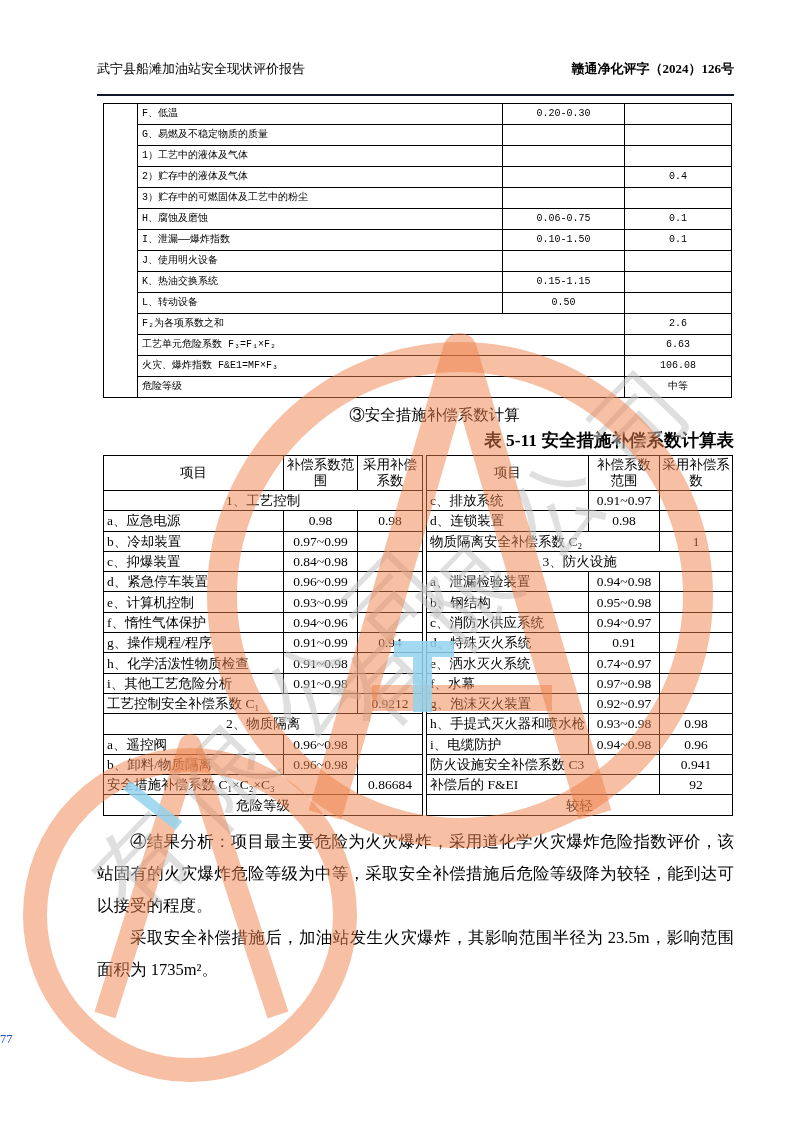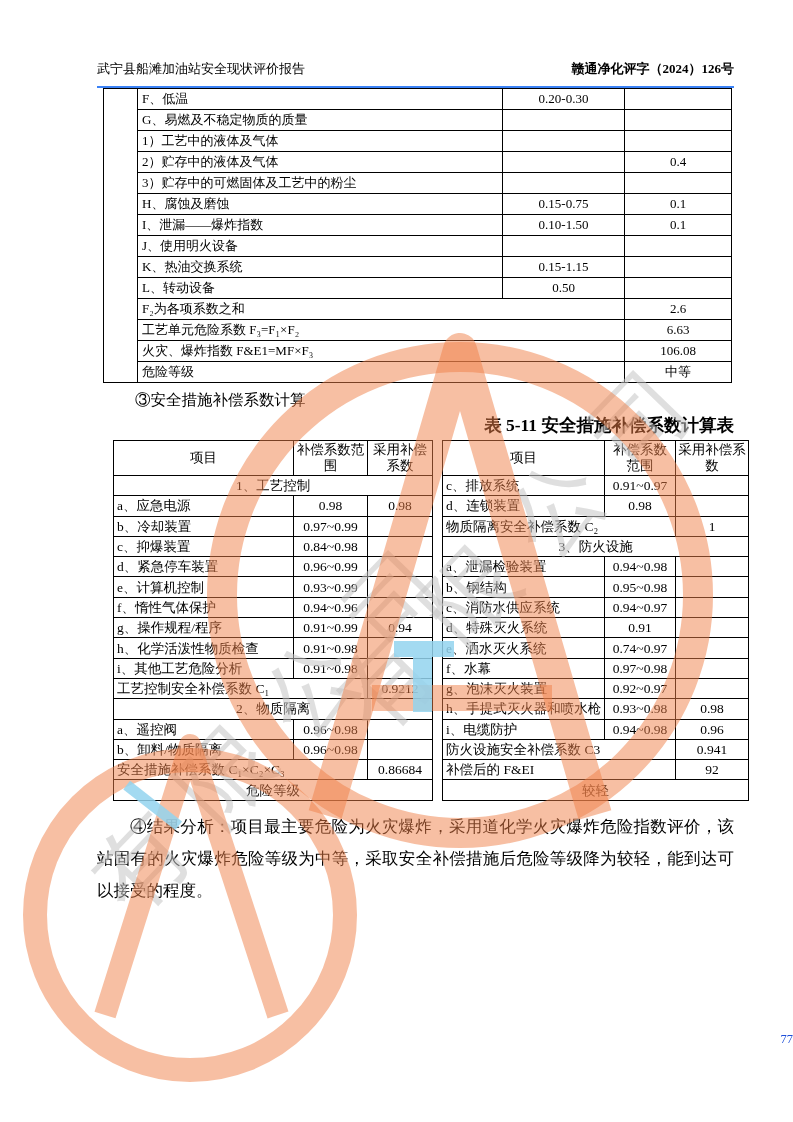--- a/index.html
+++ b/index.html
@@ -1,42 +1,42 @@
 <!DOCTYPE html>
 <html><head>
 <meta charset="utf-8">
 <style>
   html,body{margin:0;padding:0;background:#e8e8e8;}
   .page{position:relative;width:793px;height:1122px;background:#ffffff;margin:0 auto;
         font-family:"Liberation Serif","DejaVu Serif",serif;color:#000;overflow:hidden;}
   .content{position:absolute;left:97px;top:60px;width:637px;}
   
   .hdr{display:flex;justify-content:space-between;align-items:flex-end;
-       border-bottom:2px solid #3b82f6;padding-bottom:8px;font-size:13px;}
+       border-bottom:2px solid #0f172a;padding-bottom:16px;font-size:13px;}
   .hdr .no{font-weight:bold;}
   
   table{border-collapse:collapse;table-layout:fixed;}
   td,th{border:1px solid #000;overflow:hidden;white-space:nowrap;font-weight:normal;}
-  .tbl1{width:628px;margin-left:6px;font-size:13px;}
+  .tbl1{width:628px;margin-left:6px;margin-top:7px;font-size:10px;font-family:Liberation Mono, monospace;}
   .tbl1 td{height:20px;line-height:20px;padding:0 4px;}
   .l{text-align:left;}
   .c{text-align:center;}
   
-  .sect{font-size:15.5px;margin:7px 0 2px 38px;}
+  .sect{font-size:15.5px;margin:7px 0 2px 38px;text-align:center;}
   .ttl{font-size:17.5px;font-weight:bold;text-align:right;margin:2px 0 3px 0;}
   
-  .dual{display:flex;margin-left:16px;gap:9px;}
+  .dual{display:flex;margin-left:6px;gap:3px;}
   .tbl2{font-size:13.5px;}
   .tbl2 th{height:34px;line-height:16px;white-space:normal;padding:0 2px;text-align:center;font-size:13.5px;}
   .tbl2 td{height:19.3px;line-height:19px;padding:0 3px;}
   .tl{width:319px;}
   .tr{width:306px;}
   
   .para{font-size:16.5px;line-height:32px;text-align:justify;text-indent:2em;margin:10px 0 0 0;}
-  .pageno{position:absolute;left:0;top:1032px;width:100%;text-align:right;font-size:12.5px;color:#1d4ed8;}
+  .pageno{position:absolute;left:0;top:1032px;width:100%;text-align:left;font-size:12.5px;color:#1d4ed8;}
   
   .wm{position:absolute;left:0;top:0;pointer-events:none;z-index:5;}
   .wmtext{position:absolute;pointer-events:none;z-index:4;color:rgba(197,197,197,0.55);
           font-size:92px;letter-spacing:30px;transform-origin:left center;white-space:nowrap;}
 </style>
 </head>
 <body>
 
 <div class="page">
 
@@ -81,21 +81,21 @@
             <td class="c"></td>
             <td class="c">0.4</td>
           </tr>
           <tr>
             <td class="l">3）贮存中的可燃固体及工艺中的粉尘</td>
             <td class="c"></td>
             <td class="c"></td>
           </tr>
           <tr>
             <td class="l">H、腐蚀及磨蚀</td>
-            <td class="c">0.15-0.75</td>
+            <td class="c">0.06-0.75</td>
             <td class="c">0.1</td>
           </tr>
           <tr>
             <td class="l">I、泄漏——爆炸指数</td>
             <td class="c">0.10-1.50</td>
             <td class="c">0.1</td>
           </tr>
           <tr>
             <td class="l">J、使用明火设备</td>
             <td class="c"></td>
@@ -307,20 +307,21 @@
               <td class="c">92</td>
             </tr>
             <tr>
               <td colspan="3" class="c">较轻</td>
             </tr>
           </tbody>
       </table>
     </div>
 
     <p class="para">④结果分析：项目最主要危险为火灾爆炸，采用道化学火灾爆炸危险指数评价，该站固有的火灾爆炸危险等级为中等，采取安全补偿措施后危险等级降为较轻，能到达可以接受的程度。</p>
+    <p class="para" style="margin-top:0;">采取安全补偿措施后，加油站发生火灾爆炸，其影响范围半径为 23.5m，影响范围面积为 1735m²。</p>
 
   </div>
 
   <svg class="wm" width="793" height="1122" viewBox="0 0 793 1122">
     <g fill="none" stroke="#ef7f48" stroke-opacity="0.5">
       <circle cx="460" cy="595" r="238" stroke-width="30"></circle>
       <path d="M325 815 L460 350 L595 815" stroke-width="34" stroke-linejoin="round"></path>
       <path d="M372 698 L552 698" stroke-width="26"></path>
       <circle cx="190" cy="915" r="155" stroke-width="24"></circle>
       <path d="M105 1015 L190 745 L278 1015" stroke-width="22" stroke-linejoin="round"></path>

